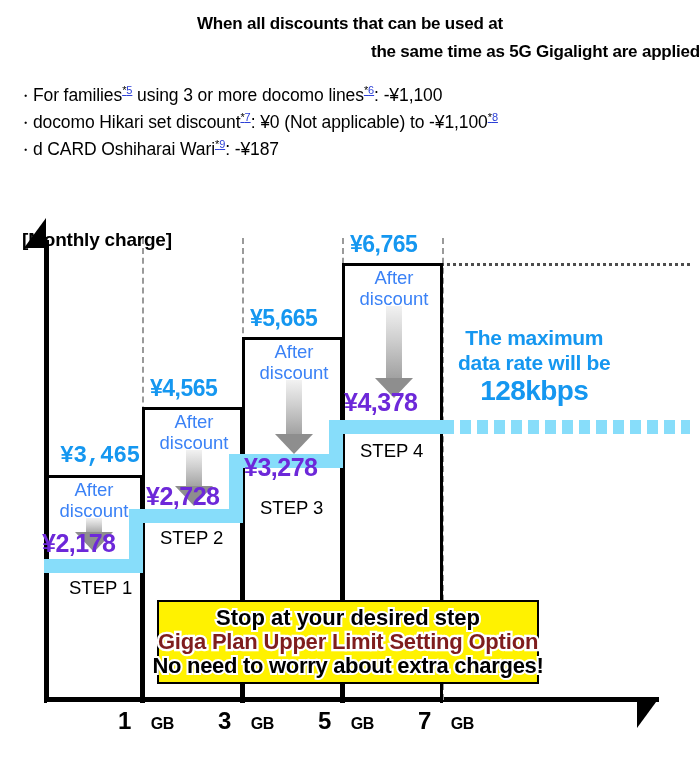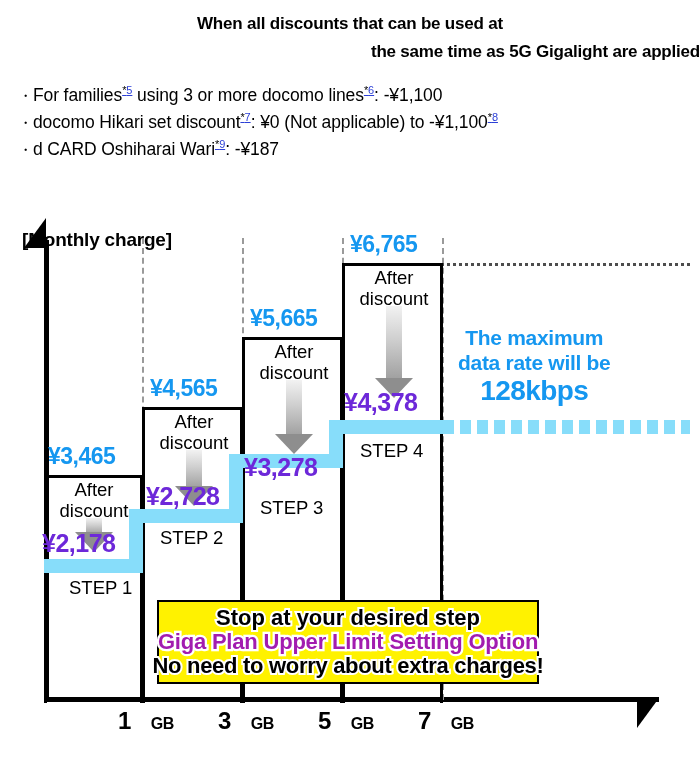--- a/index.html
+++ b/index.html
@@ -98,21 +98,21 @@
   .price-before{
     position:absolute;color:#1597F0;font-weight:bold;font-size:23px;
     letter-spacing:-0.5px;white-space:nowrap;
   }
   .price-after{
     position:absolute;color:#6d28d9;font-weight:bold;font-size:25px;
     letter-spacing:-0.5px;white-space:nowrap;
   }
   .afterdisc{
     position:absolute;text-align:center;font-size:18.5px;line-height:21px;
-    font-weight:normal;color:#000000;white-space:nowrap;
+    font-weight:normal;color:#3b82f6;white-space:nowrap;
   }
   .steplbl{
     position:absolute;font-size:18.5px;color:#000;white-space:nowrap;
   }
 
   
   .dnarrow{position:absolute;}
   .dnarrow .shaft{
     position:absolute;left:50%;transform:translateX(-50%);
     top:0;
@@ -149,21 +149,21 @@
   }
   .callout .ln{
     font-weight:bold;text-align:center;white-space:nowrap;line-height:1.0;
   }
   .callout .ln1{
     font-size:22px;color:#000;
     -webkit-text-stroke:4px #fff;paint-order:stroke fill;
     margin-bottom:2px;
   }
   .callout .ln2{
-    font-size:22px;color:#a21caf;
+    font-size:22px;color:#7f1d1d;
     -webkit-text-stroke:4.5px #fff;paint-order:stroke fill;
     margin-bottom:2px;letter-spacing:-0.2px;
   }
   .callout .ln3{
     font-size:22px;color:#000;
     -webkit-text-stroke:4px #fff;paint-order:stroke fill;
     letter-spacing:-0.3px;
   }
 </style>
 </head>
@@ -227,21 +227,21 @@
 
       <div class="blueseg" style="left:229px;top:254px;width:114px;height:14px;"></div>
 
       <div class="blueseg" style="left:329px;top:220px;width:14px;height:48px;"></div>
 
       <div class="blueseg" style="left:329px;top:220px;width:114px;height:14px;"></div>
 
       <div class="bluedash" style="left:443px;top:220px;width:247px;"></div>
     </div>
 
-    <div class="price-before" style="left:48px;top:243px;">¥3,465</div>
+    <div class="price-before" style="left:60px;top:243px;font-family:Liberation Mono, monospace;">¥3,465</div>
     <div class="afterdisc" style="left:48px;top:279px;width:92px;">
       <span>After</span><br>
       <span>discount</span>
     </div>
     <div class="dnarrow" style="left:72px;top:318px;width:44px;height:34px;">
       <div class="shaft" style="width:16px;height:16px;"></div>
       <div class="head" style="top:14px;border-left-width:19px;border-right-width:19px;border-top-width:20px;"></div>
     </div>
     <div class="price-after" style="left:42px;top:329px;">¥2,178</div>
     <div class="steplbl" style="left:69px;top:377px;">STEP 1</div>

